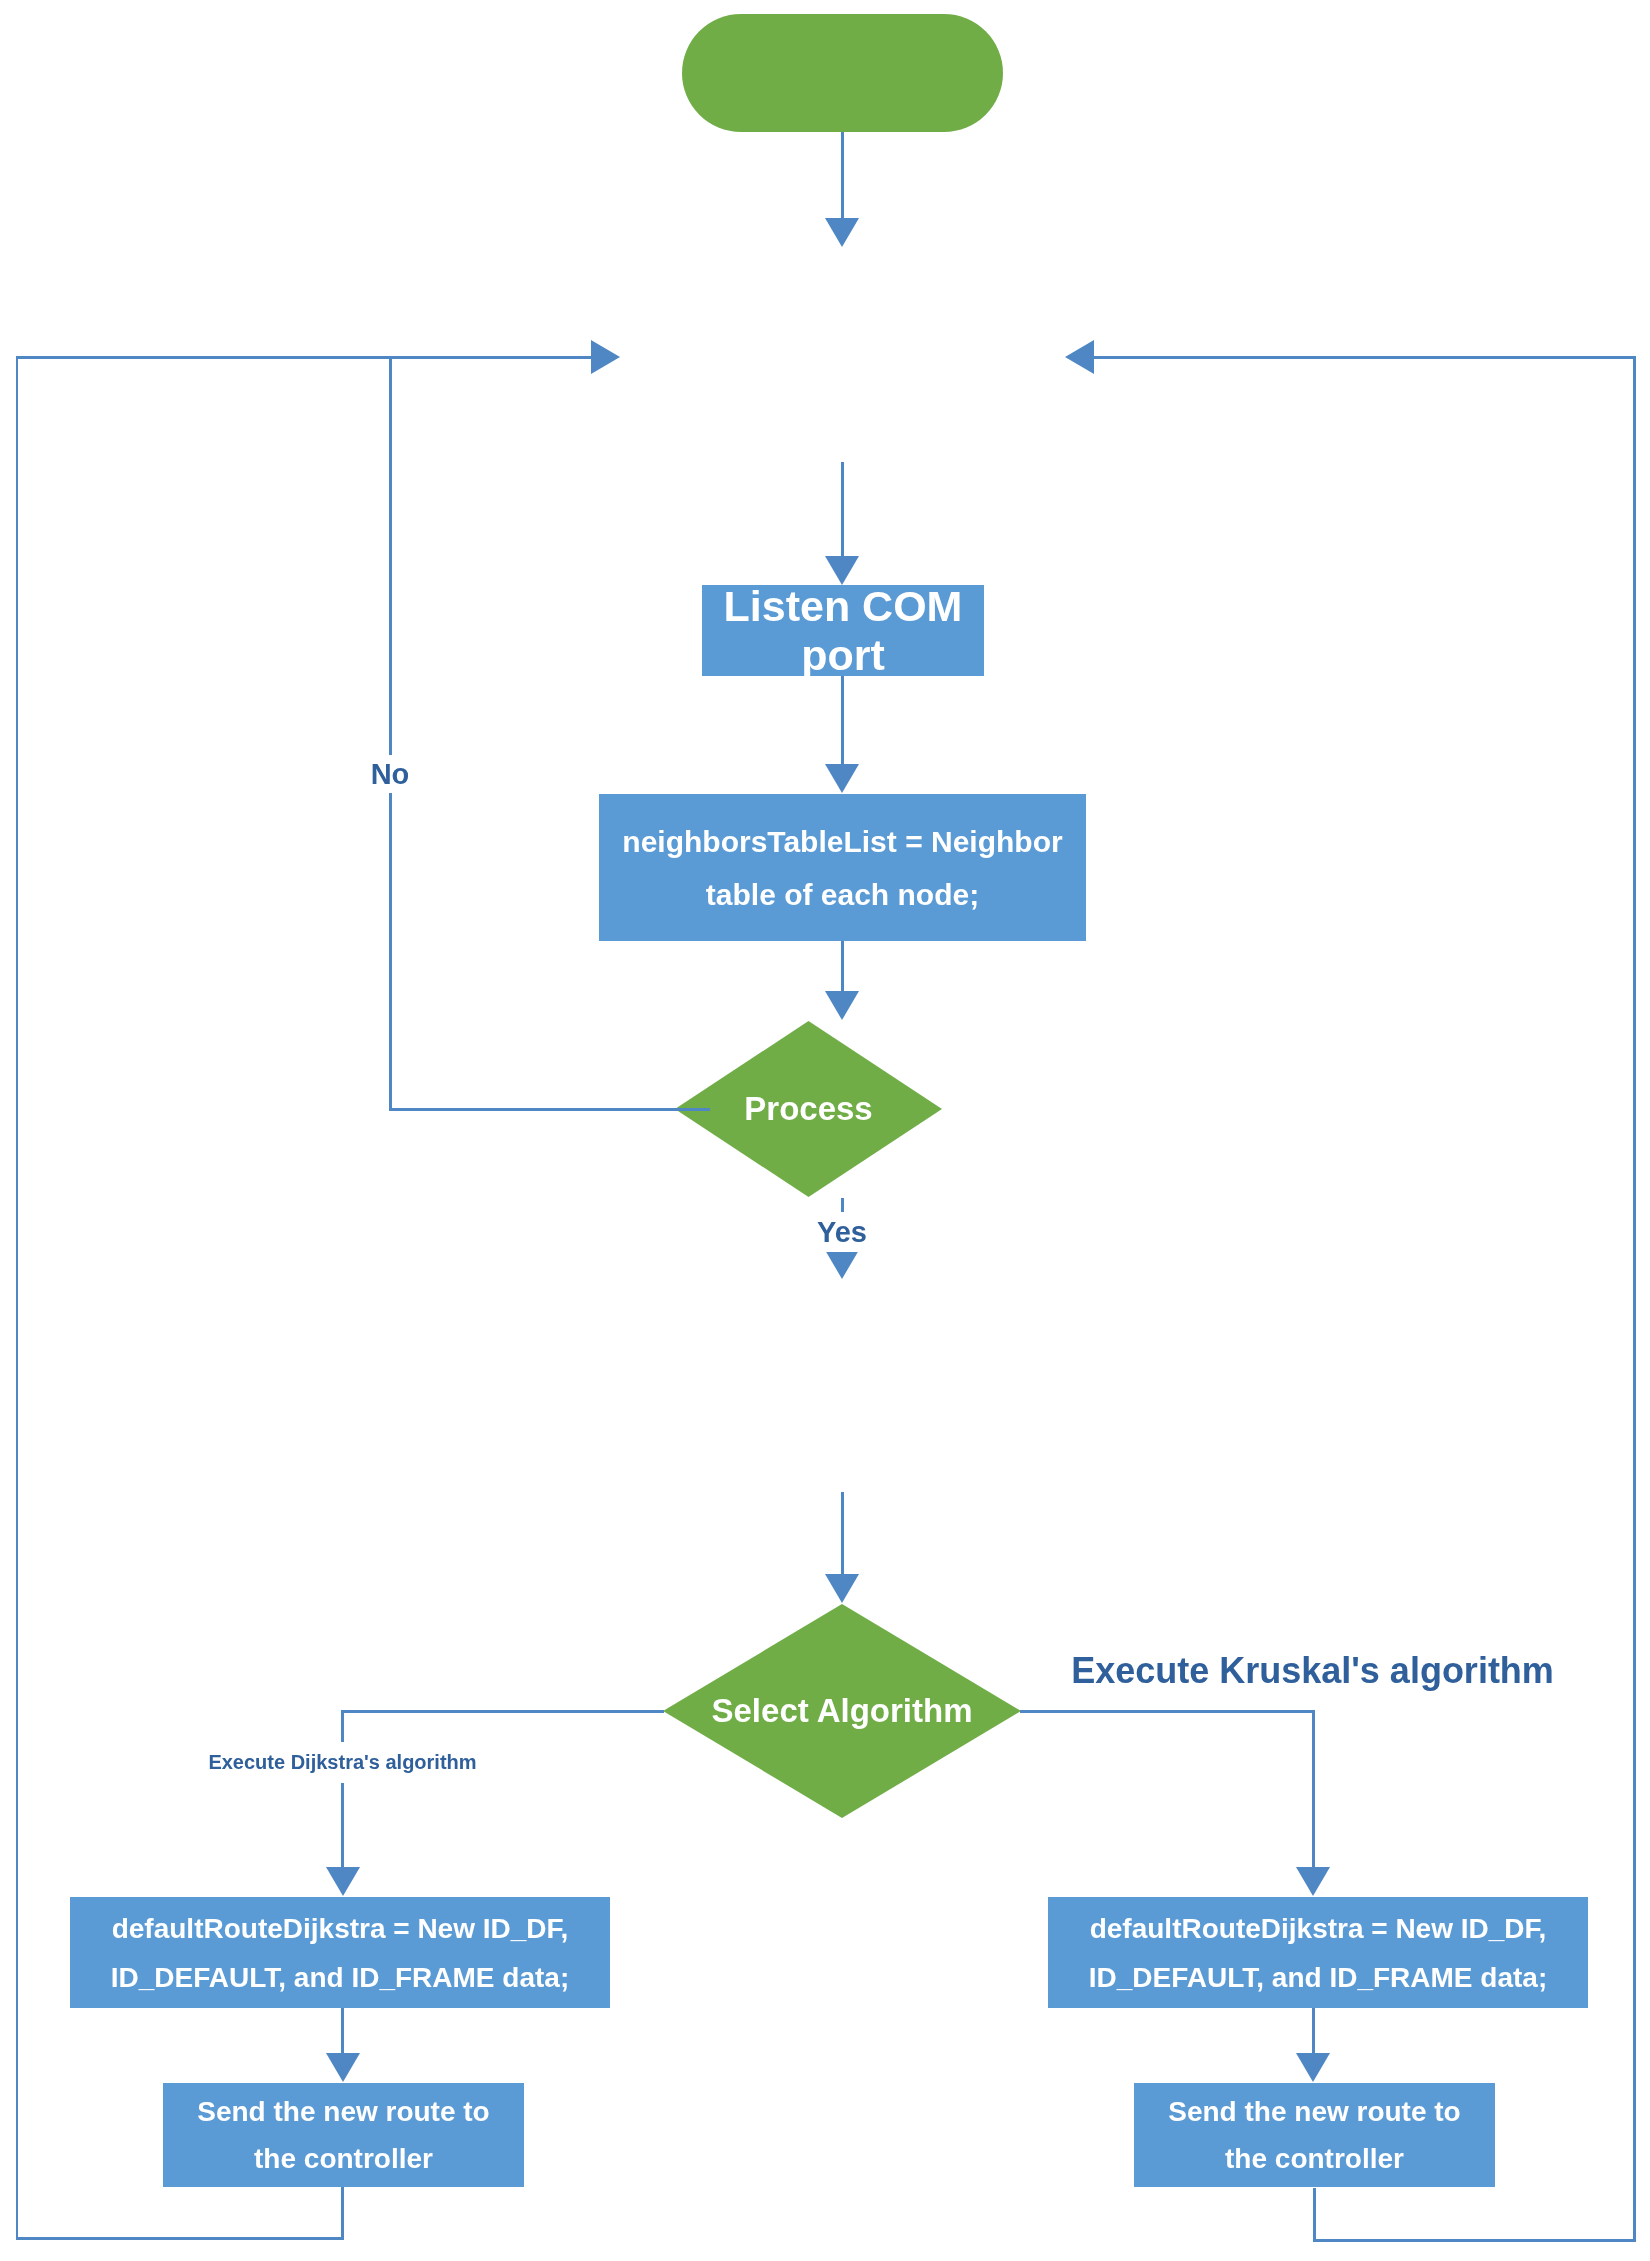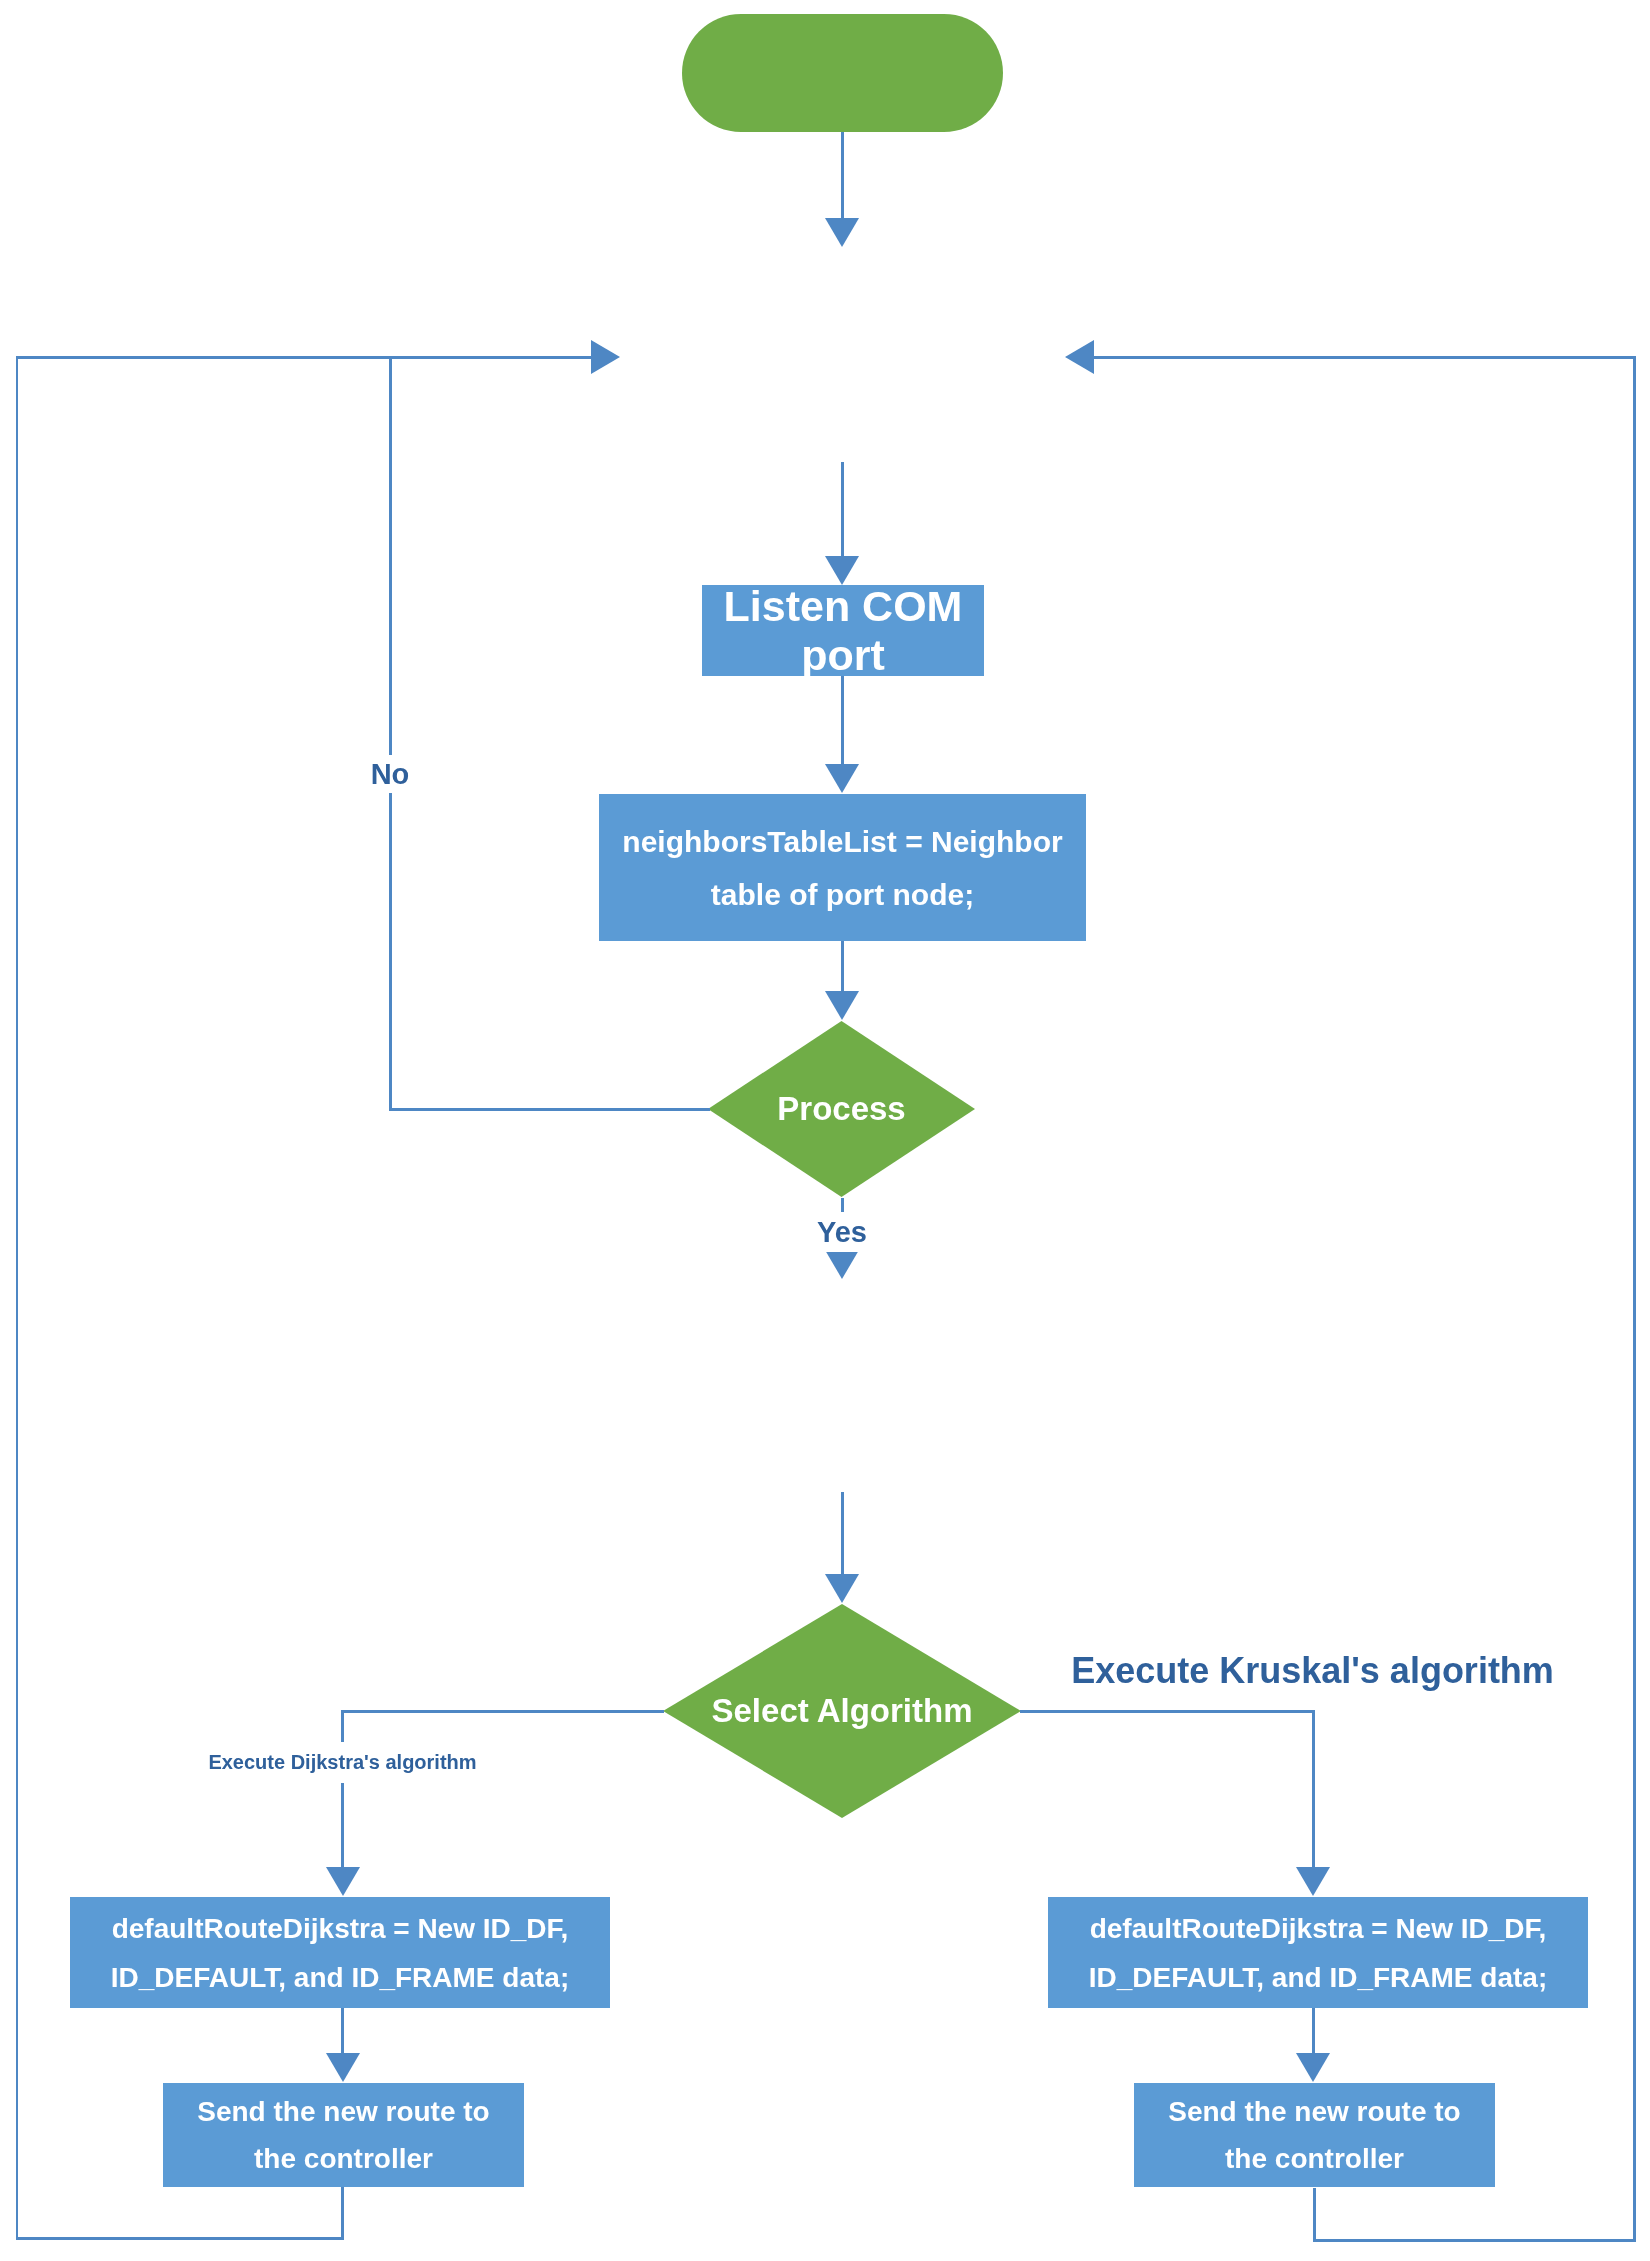--- a/index.html
+++ b/index.html
@@ -47,21 +47,21 @@
     display:flex;align-items:center;justify-content:center;
     text-align:center;
     font-weight:600;
     white-space:nowrap;
   }
   
   #start-pill{left:682px;top:14px;width:321px;height:118px;}
   #init-box{left:620px;top:248px;width:444px;height:214px;font-size:32px;line-height:51px;}
   #listen-box{left:702px;top:585px;width:282px;height:91px;font-size:43px;}
   #neighbors-box{left:599px;top:794px;width:487px;height:147px;font-size:30px;line-height:53px;}
-  #process-diamond{left:708px;top:1021px;width:267px;height:176px;font-size:33px;}
+  #process-diamond{left:675px;top:1021px;width:267px;height:176px;font-size:33px;}
   #nodesweights-box{left:599px;top:1281px;width:487px;height:211px;font-size:30px;line-height:57px;}
   #select-diamond{left:663px;top:1604px;width:358px;height:214px;font-size:33px;}
   #dijkstra-box{left:70px;top:1897px;width:540px;height:111px;font-size:28px;line-height:49px;}
   #kruskal-box{left:1048px;top:1897px;width:540px;height:111px;font-size:28px;line-height:49px;}
   #send-left-box{left:163px;top:2083px;width:361px;height:104px;font-size:28px;line-height:47px;}
   #send-right-box{left:1134px;top:2083px;width:361px;height:104px;font-size:28px;line-height:47px;}
   #label-no{left:342px;top:755px;width:96px;height:38px;font-size:29px;}
   #label-yes{left:791px;top:1212px;width:102px;height:40px;font-size:29px;}
   #label-dijkstra{left:107px;top:1742px;width:471px;height:41px;font-size:20px;}
   #label-kruskal{left:1077px;top:1650px;width:471px;height:41px;font-size:36px;}
@@ -73,21 +73,21 @@
 
   <div id="start-pill" class="pill"></div>
 
 
   <div id="listen-box" class="box">
     <span>Listen COM port</span>
   </div>
 
   <div id="neighbors-box" class="box">
     <span>neighborsTableList = Neighbor
-table of port node;</span>
+table of each node;</span>
   </div>
 
   <div id="process-diamond" class="diamond">
     <span>Process</span>
   </div>
 
 
   <div id="select-diamond" class="diamond">
     <span>Select Algorithm</span>
   </div>

